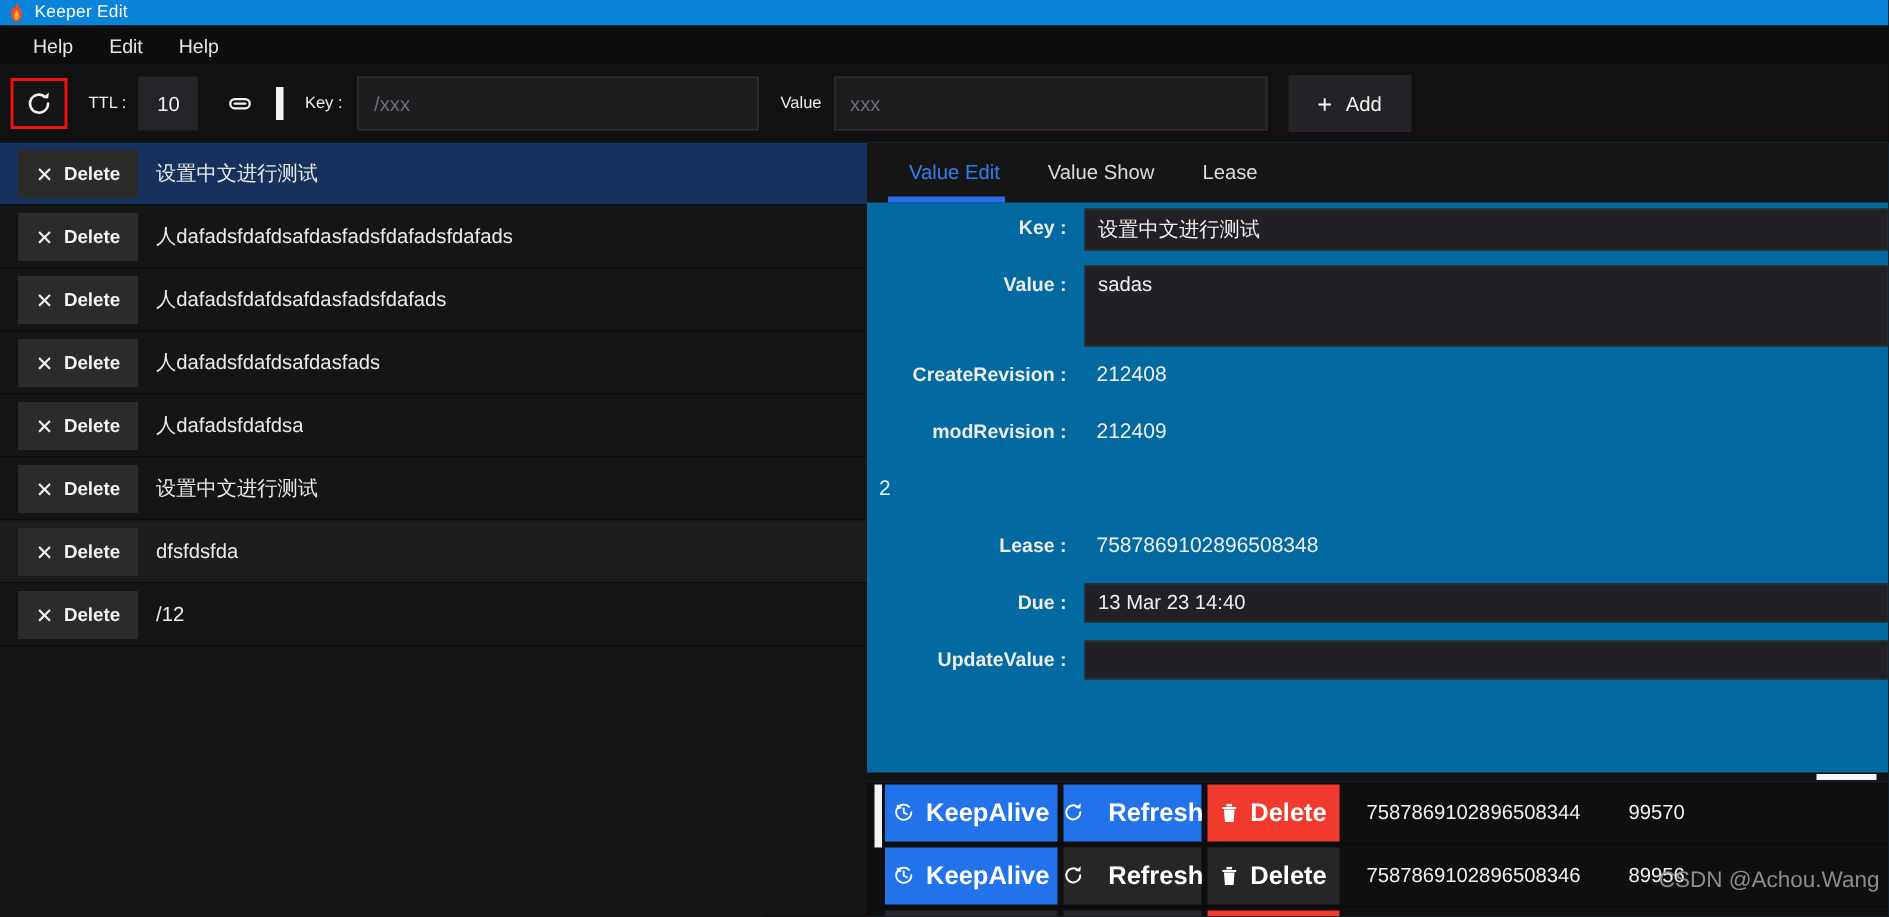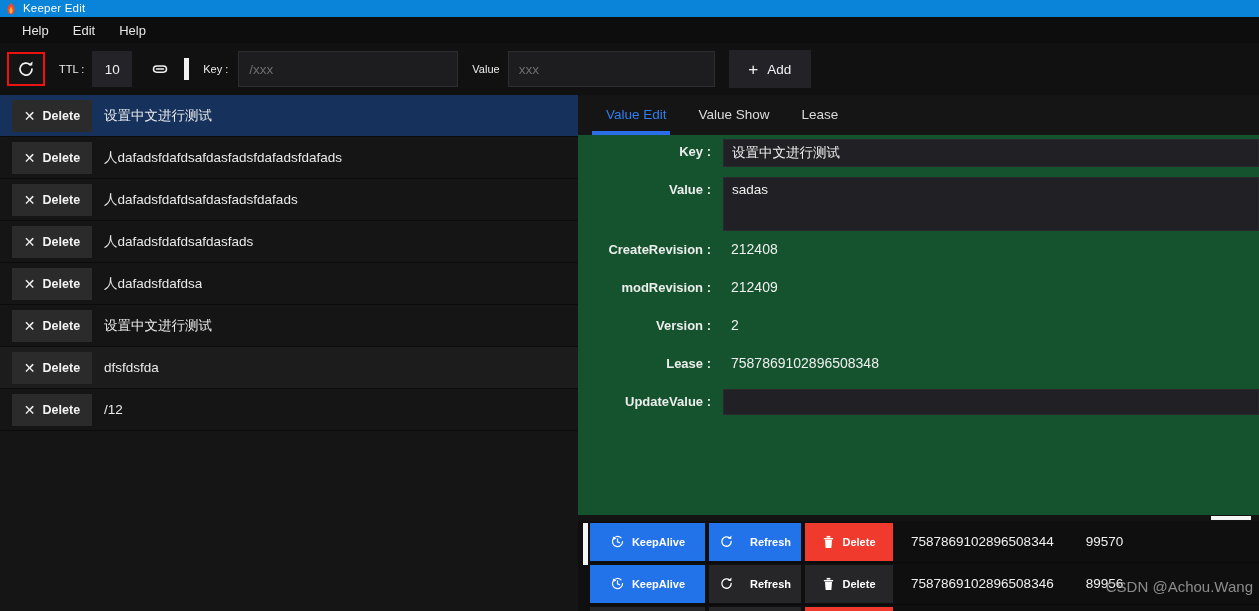--- a/index.html
+++ b/index.html
@@ -62,22 +62,22 @@
   }
   .caret-bar {
     width: 5px; height: 22px; background: #f2f2f2; margin-left: 12px; flex: 0 0 auto;
   }
   .field {
     height: 36px; background: #1d1d20; border: 1px solid #2d2d31;
     display: flex; align-items: center; padding: 0 10px;
     font-size: 13.5px; color: #dedede; cursor: text;
   }
   .field .ph { color: #6d6d72; }
-  #key-field { width: 220px; margin-left: 10px; flex: 0 0 auto; }
-  #value-field { width: 207px; margin-left: 8px; flex: 0 0 auto; }
+  #key-field { width: 268px; margin-left: 10px; flex: 0 0 auto; }
+  #value-field { width: 289px; margin-left: 8px; flex: 0 0 auto; }
   .add-btn {
     width: 82px; height: 38px; margin-left: 14px; background: #232327;
     display: flex; align-items: center; justify-content: center; gap: 9px;
     font-size: 13.5px; color: #f2f2f2; cursor: pointer; flex: 0 0 auto;
   }
   .plus { font-size: 17px; line-height: 1; font-weight: 300; }
 
   
   .left-pane {
     position: absolute; top: 95px; left: 0; width: 578px; height: 516px;
@@ -97,21 +97,21 @@
   }
   .xmark { font-size: 14px; font-weight: 400; line-height: 1; }
   .kv-key {
     margin-left: 12px; font-size: 13.5px; color: #eaeaea;
     white-space: nowrap; overflow: hidden; text-overflow: ellipsis;
   }
 
   
   .right-pane {
     position: absolute; top: 95px; left: 578px; width: 681px; height: 516px;
-    background: #14532d;
+    background: #0369a1;
   }
   .tabs {
     position: relative; height: 40px; display: flex; align-items: center;
     padding-left: 12px; gap: 0px; background: #151515;
   }
   .tab {
     font-size: 13.5px; color: #dcdcdc; padding: 0 16px; line-height: 40px;
     cursor: pointer; white-space: nowrap;
   }
   .tab.active { color: #2f7ff0; font-weight: normal; }
@@ -157,21 +157,21 @@
     position: absolute; left: 5px; top: 2px; width: 5px; height: 42px;
     background: #f4f4f4;
   }
   .lease-row {
     position: relative; margin-left: 12px; height: 42px;
     display: flex; align-items: center; gap: 0;
     border-bottom: 1px solid #0a0a0a;
   }
   .lbtn {
     height: 38px; display: flex; align-items: center; justify-content: center;
-    gap: 7px; font-size: 11px; font-weight: bold; color: #ffffff;
+    gap: 7px; font-size: 17px; font-weight: bold; color: #ffffff;
     cursor: pointer; flex: 0 0 auto;
   }
   .lbtn.keepalive { width: 115px; }
   .lbtn.refresh { width: 92px; margin-left: 4px; gap: 16px; }
   .lbtn.delete { width: 88px; margin-left: 4px; }
   .b-blue { background: #2272ea; }
   .b-red  { background: #f03a2e; }
   .b-dark { background: #262629; }
   .lease-id {
     margin-left: 18px; font-size: 13.5px; color: #f0f0f0; white-space: nowrap;
@@ -326,26 +326,29 @@
       </div>
       <div class="form-row">
         <div class="form-label">CreateRevision :</div>
         <div class="form-static">212408</div>
       </div>
       <div class="form-row">
         <div class="form-label">modRevision :</div>
         <div class="form-static">212409</div>
       </div>
       <div class="form-row">
-        <div class="form-label">Version :</div>
         <div class="form-static">2</div>
       </div>
       <div class="form-row">
         <div class="form-label">Lease :</div>
         <div class="form-static">7587869102896508348</div>
+      </div>
+      <div class="form-row">
+        <div class="form-label">Due :</div>
+        <div class="form-input">13 Mar 23 14:40</div>
       </div>
       <div class="form-row" style="">
         <div class="form-label">UpdateValue :</div>
         <div class="form-input"></div>
       </div>
     </div>
   </div>
 
   <div class="hscroll">
     <div class="thumb"></div>

